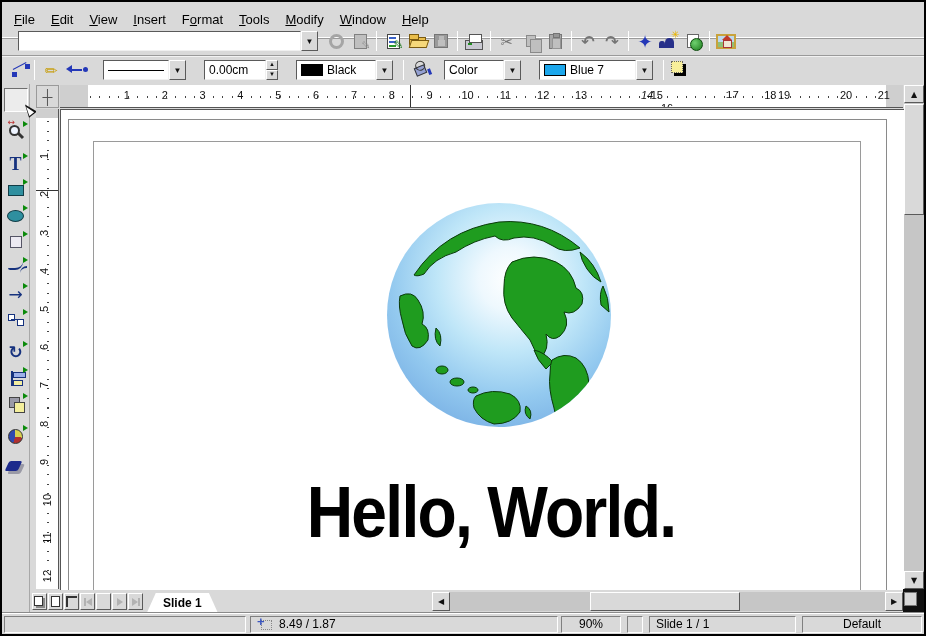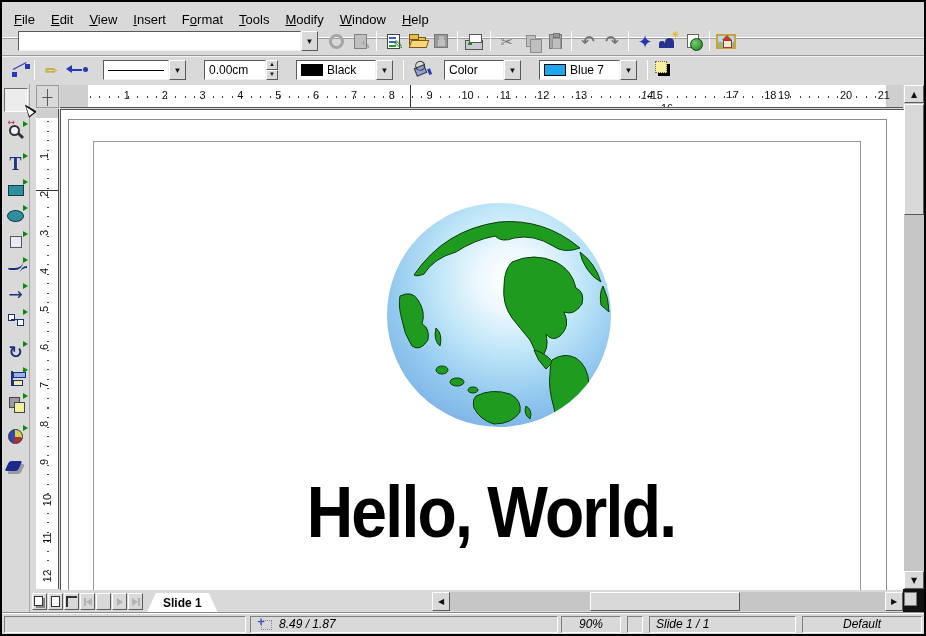--- a/index.html
+++ b/index.html
@@ -150,21 +150,21 @@
   .nav-bar { width:2px; height:8px; background:#b2b2b2; }
   .slide-tab { height:20px; margin-left:3px; background:#fff; padding:0 16px; display:flex; align-items:center; font-size:12px; font-weight:bold; clip-path:polygon(9px 0, calc(100% - 9px) 0, 100% 100%, 0 100%); position:relative; top:1px; }
   .hscroll { position:absolute; left:402px; top:2px; width:471px; height:19px; background:#c6c6c6; }
   .hscroll .sb-btn { width:18px; height:19px; }
   .hscroll .left { left:0; top:0; }
   .hscroll .right { right:0; top:0; }
   .hscroll .thumb { position:absolute; left:158px; top:0; width:150px; height:19px; background:#d9d9d9; border:1px solid; border-color:#fff #5a5a5a #5a5a5a #fff; }
 
   
   .statusbar { position:absolute; left:2px; right:2px; bottom:2px; height:21px; background:#d9d9d9; border-top:1px solid #fff; box-shadow:0 -1px 0 #8a8a8a; display:flex; align-items:center; font-size:12px; padding:0 2px; }
-  .panel { height:17px; border:1px solid; border-color:#808080 #fff #fff #808080; display:flex; align-items:center; padding:0 6px; color:#000;font-style:italic; }
+  .panel { height:17px; border:1px solid; border-color:#808080 #fff #fff #808080; display:flex; align-items:center; padding:0 6px; color:#000; }
   .p-empty1 { width:242px; margin-right:4px; }
   .p-pos { width:308px; margin-right:3px; }
   .p-zoom { width:60px; justify-content:center; margin-right:6px; }
   .p-mod { width:16px; margin-right:6px; }
   .p-slide { width:147px; margin-right:6px; }
   .p-style { flex:1;justify-content:center; }
   .pos-icon { position:relative; width:15px; height:12px; margin-right:7px; }
   .pos-icon::before { content:""; position:absolute; right:0; bottom:0; width:9px; height:8px; border:1px dotted #888; }
   .pos-icon::after { content:"+"; position:absolute; left:0; top:-4px; font-weight:bold; color:#3a55c0; font-size:13px; }
 </style>
@@ -278,21 +278,21 @@
     </div>
     <span class="tb-sep"></span>
     <div class="tbtn">
         <span class="ticon icon-area-style"></span>
       </div>
     <div class="combo">
       <span class="cfield" style="width:60px">Color</span>
       <span class="cbtn">▼</span>
     </div>
     <div class="combo">
-      <span class="cfield" style="width:81px">
+      <span class="cfield" style="width:97px">
           <span class="swatch" id="fill-swatch" style="background: rgb(28, 167, 236);"></span>
           <span>Blue 7</span>
         </span>
       <span class="cbtn">▼</span>
     </div>
     <span class="tb-sep"></span>
     <div class="tbtn">
         <span class="ticon icon-shadow"></span>
       </div>
   </div>

